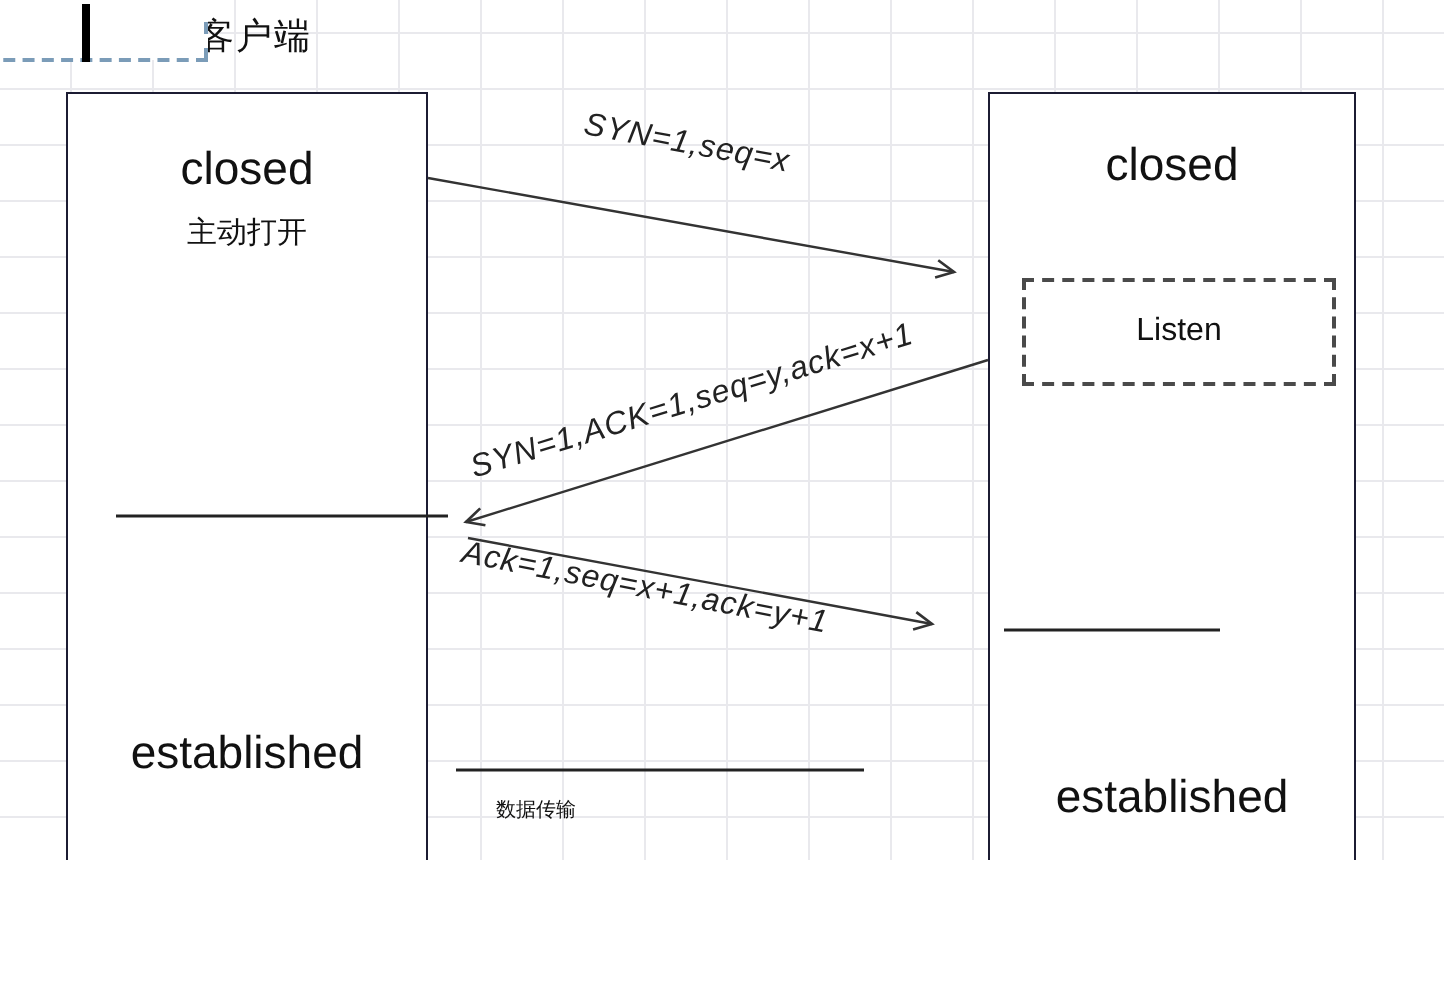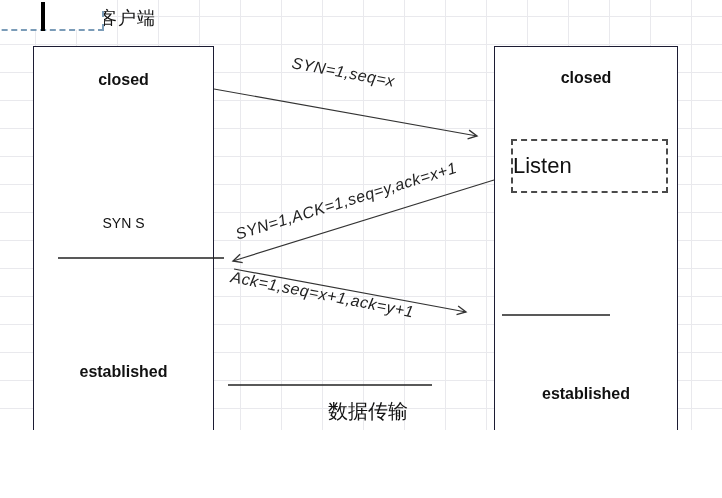--- a/index.html
+++ b/index.html
@@ -34,46 +34,46 @@
 
   .state-box{
     position:absolute;
     background:#fff;
     border:1.5px solid #1c1c33;
     z-index:1;
   }
   .client-box{left:33px;top:46px;width:179px;height:417px;}
   .server-box{left:494px;top:46px;width:182px;height:417px;}
   .box-text{position:absolute;left:0;right:0;text-align:center;color:#111;white-space:nowrap;}
-  .big{font-size:16px;font-weight:bold;}
+  .big{font-size:23px;}
   .sub{font-size:15px;}
   .syn-note{font-size:14px;}
 
   .listen-box{
     position:absolute;left:16px;top:92px;width:153px;height:50px;
     border:2px dashed #4a4a4a;
-    display:flex;align-items:center;
-    font-size:22px;color:#111;background:transparent;
+    display:flex;align-items:center;justify-content:center;
+    font-size:16px;color:#111;background:transparent;
   }
 
   svg.wires{position:absolute;left:0;top:0;z-index:2;}
 
   .msg-label{
     position:absolute;
     font-size:16px;font-style:italic;color:#222;
     white-space:nowrap;z-index:3;
     letter-spacing:0.5px;
   }
   .msg-syn{left:292px;top:54px;transform:rotate(10.5deg);transform-origin:left center;}
   .msg-synack{left:236px;top:226px;transform:rotate(-17deg);transform-origin:left center;}
   .msg-ack{left:231px;top:268px;transform:rotate(11deg);transform-origin:left center;}
 
   .data-label{
     position:absolute;left:248px;top:398px;width:160px;
-    text-align:right;font-size:20px;color:#111;z-index:3;
+    text-align:left;font-size:10px;color:#111;z-index:3;
   }
 
   .watermark{
     position:absolute;left:572px;top:467px;
     font-size:15px;color:#c6c6ca;white-space:nowrap;z-index:5;
   }
 </style>
 </head>
 <body>
 
@@ -96,21 +96,21 @@
     <line x1="214" y1="89" x2="477" y2="136" stroke="#333" stroke-width="1.2" marker-end="url(#arrow)"></line>
     <line x1="494" y1="180" x2="233" y2="261" stroke="#333" stroke-width="1.2" marker-end="url(#arrow)"></line>
     <line x1="234" y1="269" x2="466" y2="312" stroke="#333" stroke-width="1.2" marker-end="url(#arrow)"></line>
     <line x1="58" y1="258" x2="224" y2="258" stroke="#222" stroke-width="1.4"></line>
     <line x1="502" y1="315" x2="610" y2="315" stroke="#222" stroke-width="1.4"></line>
     <line x1="228" y1="385" x2="432" y2="385" stroke="#222" stroke-width="1.4"></line>
   </svg>
 
   <div class="state-box client-box">
     <div class="box-text big" style="top:24px;">closed</div>
-    <div class="box-text syn-note" style="top:168px;">SYN S</div>
+    <div class="box-text sub" style="top:60px;">主动打开</div>
     <div class="box-text big" style="top:316px;">established</div>
   </div>
 
   <div class="state-box server-box">
     <div class="box-text big" style="top:22px;">closed</div>
     <div class="listen-box">
       <span>Listen</span>
     </div>
     <div class="box-text big" style="top:338px;">established</div>
   </div>

